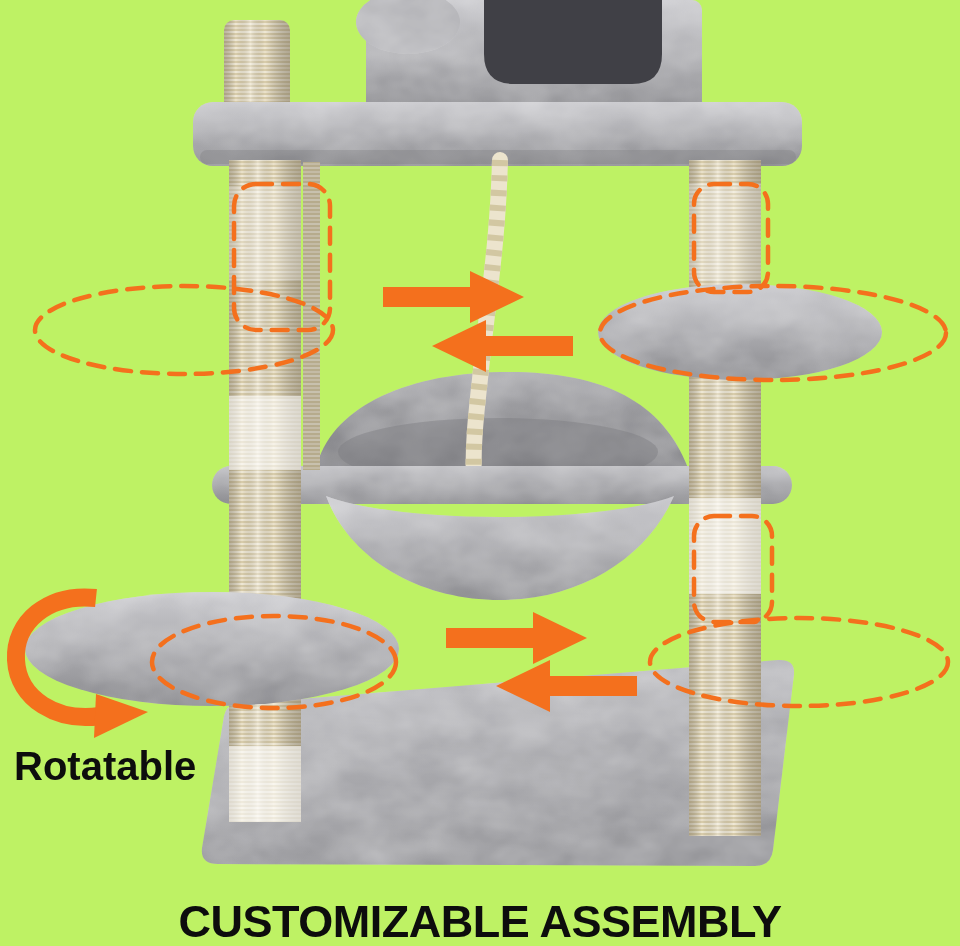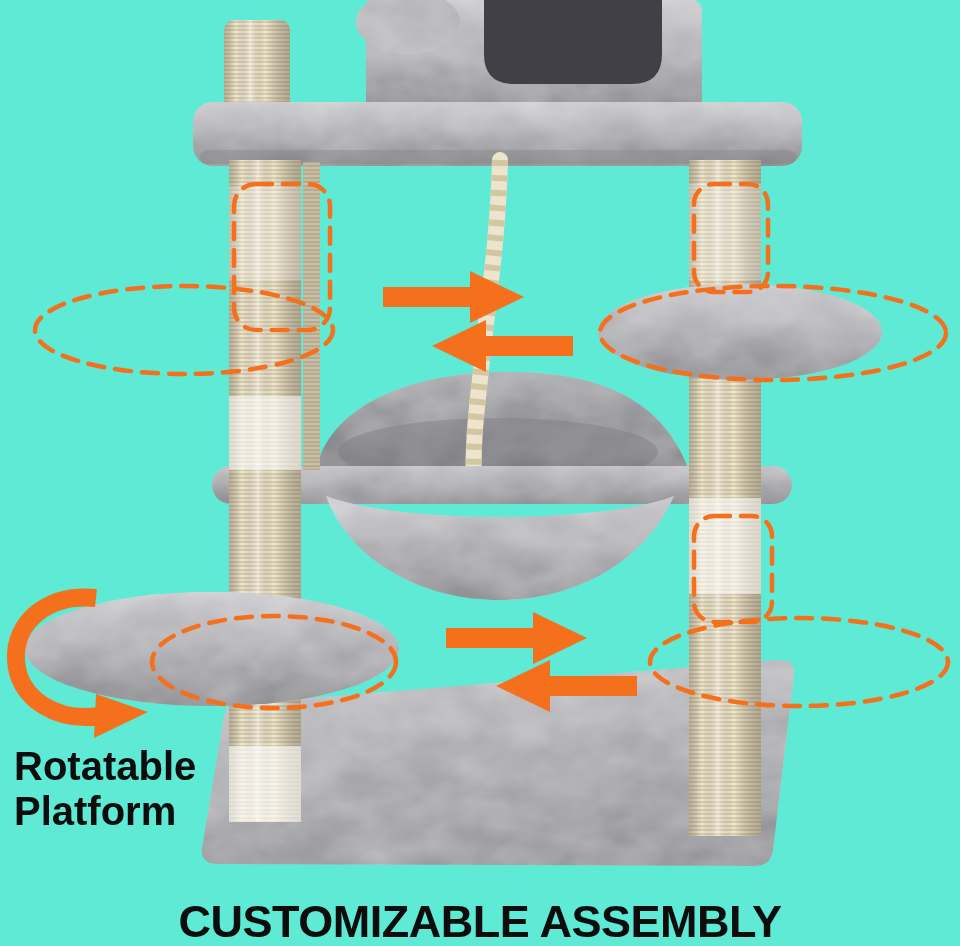--- a/index.html
+++ b/index.html
@@ -1,19 +1,19 @@
 <!DOCTYPE html>
 <html><head>
 <meta charset="utf-8">
 <style>
   html,body{margin:0;padding:0;background:#ffffff;}
   .stage{
     position:relative;
     width:960px;height:946px;
-    background:#5eead4;
+    background:#bef264;
     overflow:hidden;
     font-family:"Liberation Sans", sans-serif;
   }
   .stage svg{position:absolute;left:0;top:0;}
   .annotation{
     position:absolute;
     left:14px;top:744px;
     font-size:40px;
     font-weight:800;
     color:#0d0d0d;
@@ -156,18 +156,17 @@
   </g>
 
   <g>
     <path d="M96 598 C48 593 14 622 16 660 C18 700 58 722 100 716" fill="none" stroke-width="18" stroke="#F4701D"></path>
     <polygon points="96,694 148,712 94,738" fill="#F4701D"></polygon>
   </g>
 </svg>
 
 <div class="annotation">
   <div>Rotatable</div>
-  <div>Platform</div>
 </div>
 
 <div class="title">CUSTOMIZABLE ASSEMBLY</div>
 
 </div>
 
 </body></html>

